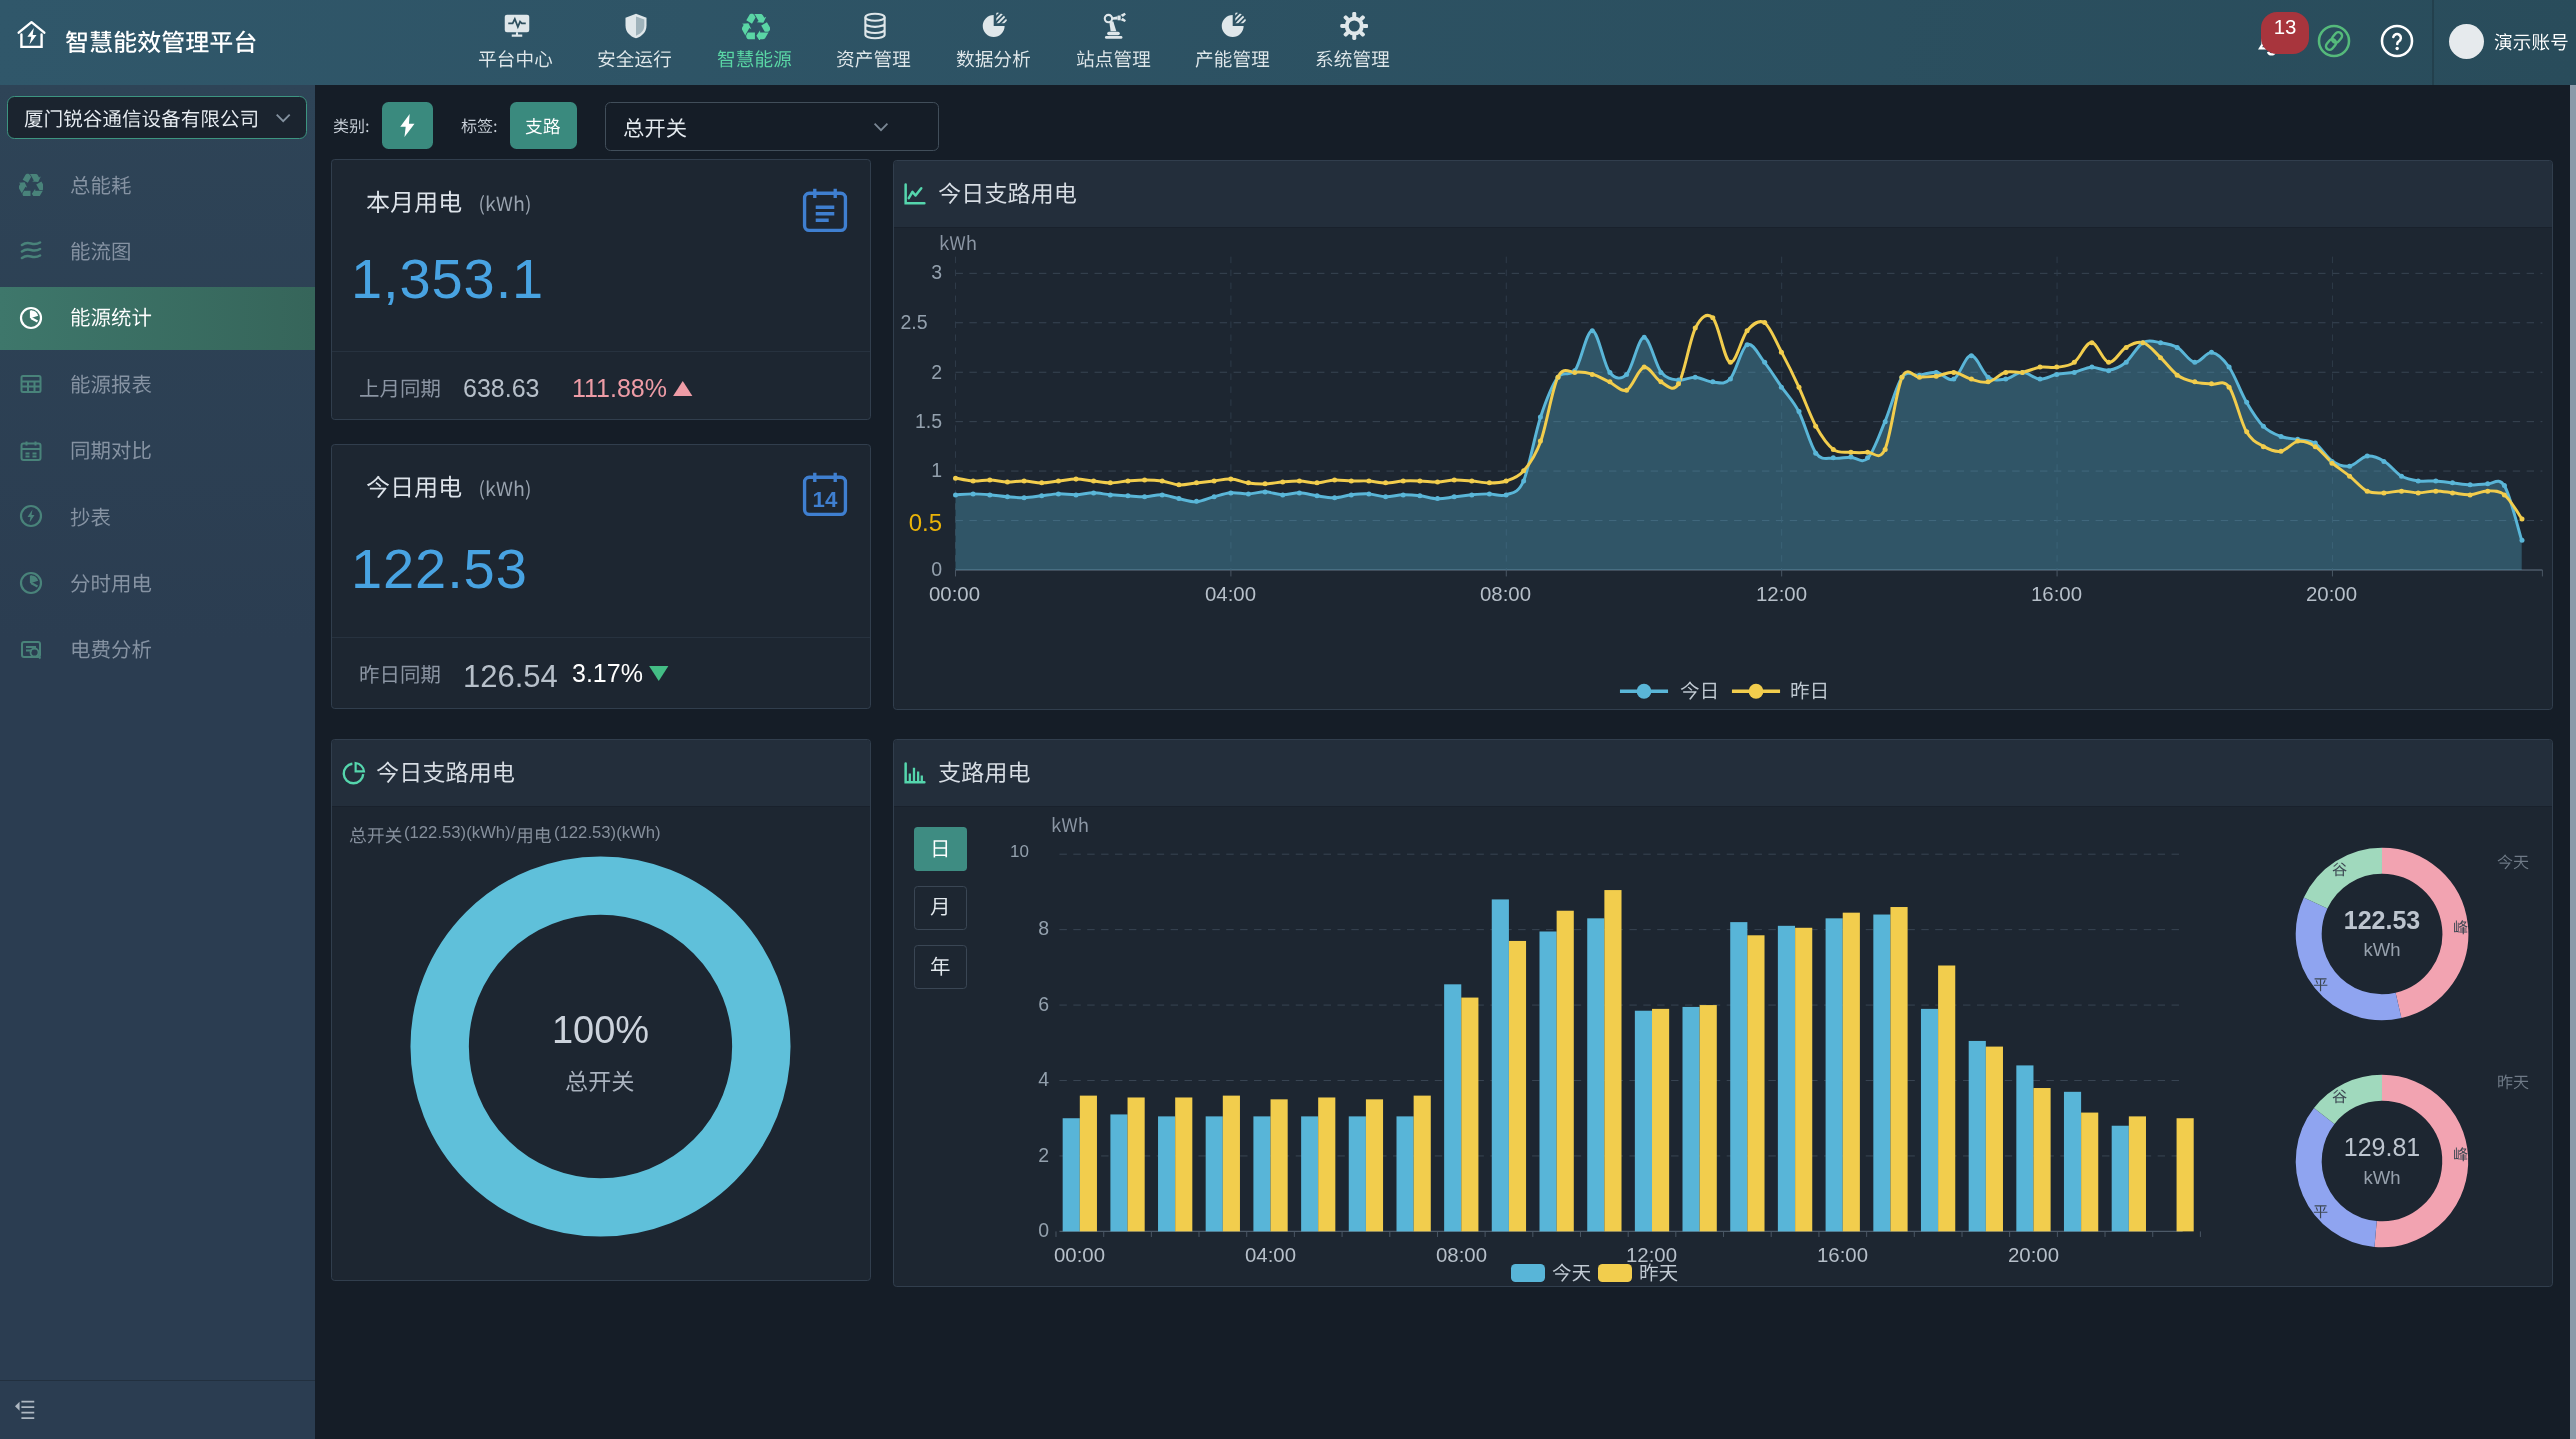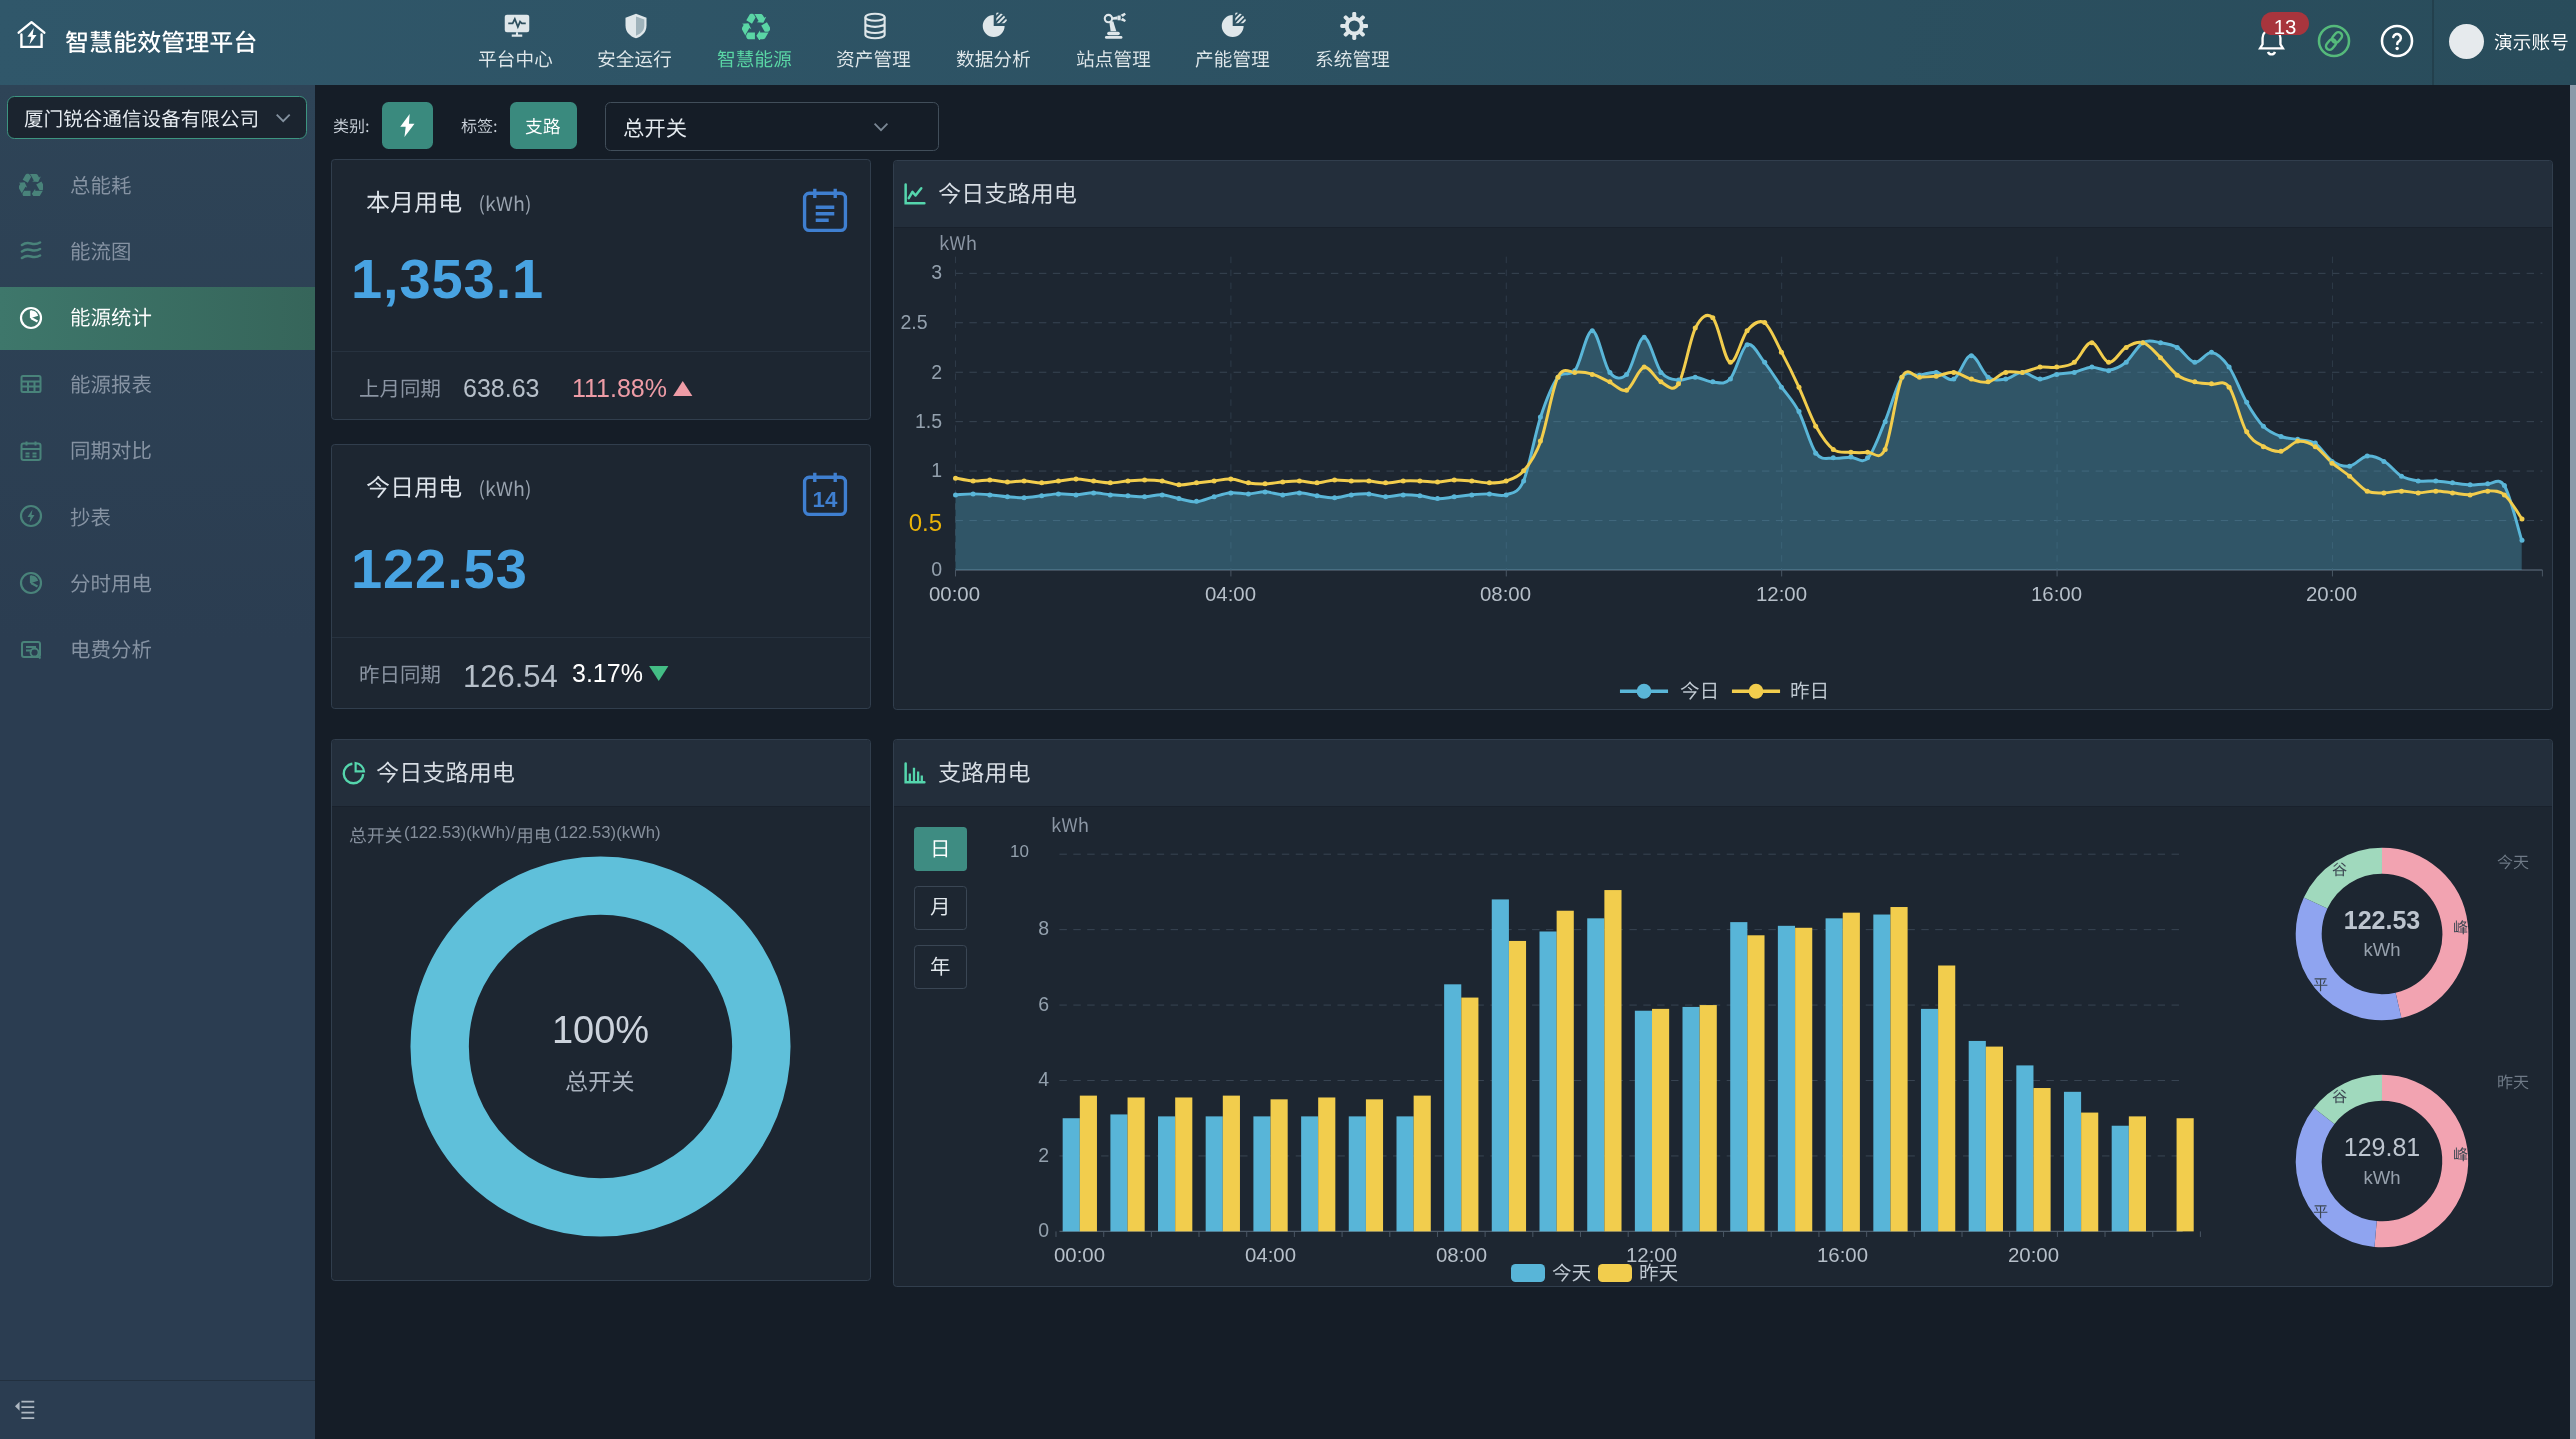--- a/index.html
+++ b/index.html
@@ -1,19 +1,19 @@
 <!DOCTYPE html>
 <html style="font-size:15px"><head><meta charset="utf-8"><style>
 *{margin:0;padding:0;box-sizing:border-box}
 html,body{width:2576px;height:1439px;overflow:hidden;background:#151d27;font-family:"Liberation Sans",sans-serif}
 .abs{position:absolute}
 svg.t{position:absolute;overflow:visible;width:0.9px;height:0.9px}
 .card{position:absolute;background:#1d2631;border:0.9px solid #313e4d;border-radius:3.7px}
 .chead{position:absolute;left:0;top:0;right:0;height:67px;background:#232e3b;border-bottom:0.9px solid #19212c;border-radius:3.7px 3.7px 0 0}
-.num{position:absolute;color:#48a3e2;font-weight:700;letter-spacing:0.9px}
+.num{position:absolute;color:#48a3e2;font-weight:400;letter-spacing:0.9px}
 </style></head><body>
 <div class="abs" style="left:0;top:0;width:2576px;height:85px;background:linear-gradient(100deg,#30576a,#294c5b)"></div>
 <svg class="abs" style="left:14px;top:17.6px" width="35" height="33" viewBox="0 0 38 36">
 <path d="M5 16 L19 4.5 L33 16" fill="none" stroke="#fff" stroke-width="2.6" stroke-linecap="round" stroke-linejoin="round"></path>
 <path d="M8 18 V31.5 H30 V18" fill="none" stroke="#fff" stroke-width="2.6" stroke-linecap="round"></path>
 <path d="M21.5 11 L14.5 20.5 H18.8 L16.8 29 L24.5 18.5 H20.3 Z" fill="#fff"></path>
   </svg>
 <svg class="t" style="left:65px;top:51px" viewBox="0 0 1 1" width="0.9" height="0.9">
     <path transform="scale(0.027000,-0.027000)" d="M629 682L812 682L812 488L629 488ZM541 766L541 403L906 403L906 766ZM280 109L723 109L723 28L280 28ZM280 180L280 258L723 258L723 180ZM187 334L187 -84L280 -84L280 -48L723 -48L723 -82L820 -82L820 334ZM247 690L247 638L246 607L119 607C140 630 160 659 178 690ZM154 849C133 774 94 699 42 650C62 640 97 620 114 607L46 607L46 532L229 532C205 476 153 417 36 371C57 356 84 327 96 307C195 352 254 406 289 461C338 428 403 380 433 356L499 418C471 437 359 503 319 523L322 532L502 532L502 607L336 607L337 636L337 690L477 690L477 765L215 765C224 786 232 809 239 831ZM1275 158L1275 38C1275 -47 1307 -70 1431 -70C1456 -70 1610 -70 1637 -70C1731 -70 1759 -43 1770 69C1745 74 1707 87 1687 101C1682 20 1674 9 1629 9C1593 9 1464 9 1438 9C1379 9 1369 12 1369 39L1369 158ZM1771 138C1811 77 1852 -5 1868 -57L1960 -29C1943 24 1899 103 1858 162ZM1147 152C1129 97 1097 29 1061 -14L1143 -60C1179 -13 1208 61 1228 118ZM1175 366L1175 308L1755 308L1755 257L1135 257L1135 195L1481 195L1430 151C1477 123 1531 79 1556 47L1617 101C1591 130 1540 168 1496 195L1848 195L1848 477L1141 477L1141 414L1755 414L1755 366ZM1063 597L1063 538L1231 538L1231 491L1318 491L1318 538L1468 538L1468 597L1318 597L1318 639L1444 639L1444 697L1318 697L1318 737L1456 737L1456 797L1318 797L1318 844L1231 844L1231 797L1076 797L1076 737L1231 737L1231 697L1099 697L1099 639L1231 639L1231 597ZM1663 844L1663 797L1512 797L1512 737L1663 737L1663 697L1533 697L1533 639L1663 639L1663 596L1502 596L1502 537L1663 537L1663 491L1751 491L1751 537L1931 537L1931 596L1751 596L1751 639L1896 639L1896 697L1751 697L1751 737L1912 737L1912 797L1751 797L1751 844ZM2369 407L2369 335L2184 335L2184 407ZM2096 486L2096 -83L2184 -83L2184 114L2369 114L2369 19C2369 7 2365 3 2353 3C2339 2 2298 2 2255 4C2268 -20 2282 -57 2287 -82C2348 -82 2393 -80 2423 -66C2454 -52 2462 -27 2462 18L2462 486ZM2184 263L2369 263L2369 187L2184 187ZM2853 774C2800 745 2720 711 2642 683L2642 842L2549 842L2549 523C2549 429 2575 401 2681 401C2702 401 2815 401 2838 401C2923 401 2949 435 2960 560C2934 566 2895 580 2877 595C2872 501 2865 485 2829 485C2804 485 2711 485 2692 485C2649 485 2642 490 2642 524L2642 607C2735 634 2837 668 2915 705ZM2863 327C2810 292 2726 255 2643 225L2643 375L2550 375L2550 47C2550 -48 2577 -76 2683 -76C2705 -76 2820 -76 2843 -76C2932 -76 2958 -39 2969 99C2943 105 2905 119 2885 134C2881 26 2874 7 2835 7C2809 7 2714 7 2695 7C2652 7 2643 13 2643 47L2643 147C2741 176 2848 213 2926 257ZM2085 546C2108 555 2145 561 2405 581C2414 562 2421 545 2426 529L2510 565C2491 626 2437 716 2387 784L2308 753C2329 722 2351 687 2370 652L2182 640C2224 692 2267 756 2299 819L2199 847C2169 771 2117 695 2101 675C2084 653 2069 639 2053 635C2064 610 2080 565 2085 546ZM3161 601C3129 522 3079 438 3027 381C3047 368 3079 338 3093 323C3145 386 3205 487 3242 576ZM3198 817C3222 782 3248 736 3260 702L3053 702L3053 617L3518 617L3518 702L3288 702L3349 727C3336 760 3306 810 3277 846ZM3132 354C3169 317 3208 274 3246 230C3192 137 3121 61 3032 7C3052 -8 3085 -44 3097 -62C3180 -6 3249 68 3305 158C3345 106 3379 57 3400 17L3476 76C3449 124 3404 184 3352 244C3379 299 3401 360 3419 425L3329 441C3318 397 3304 355 3288 315C3259 347 3229 377 3201 404ZM3639 845C3616 689 3575 540 3511 432C3490 483 3441 554 3397 607L3327 569C3373 511 3422 433 3440 381L3501 416L3481 387C3499 369 3530 331 3542 313C3560 337 3576 363 3591 392C3614 314 3642 242 3676 177C3617 93 3539 29 3435 -18C3455 -35 3489 -71 3501 -88C3593 -41 3667 19 3725 94C3774 20 3834 -41 3906 -84C3921 -61 3950 -26 3972 -8C3895 33 3831 97 3779 176C3840 283 3879 416 3904 577L3956 577L3956 665L3692 665C3706 719 3717 774 3727 831ZM3667 577L3812 577C3795 457 3768 354 3727 267C3691 341 3664 424 3645 511ZM4204 438L4204 -85L4300 -85L4300 -54L4758 -54L4758 -84L4852 -84L4852 168L4300 168L4300 227L4799 227L4799 438ZM4758 17L4300 17L4300 97L4758 97ZM4432 625C4442 606 4453 584 4461 564L4089 564L4089 394L4180 394L4180 492L4826 492L4826 394L4923 394L4923 564L4557 564C4547 589 4532 619 4516 642ZM4300 368L4706 368L4706 297L4300 297ZM4164 850C4138 764 4093 678 4037 623C4060 613 4100 592 4118 580C4147 612 4175 654 4200 700L4255 700C4279 663 4301 619 4311 590L4391 618C4383 640 4366 671 4348 700L4489 700L4489 767L4232 767C4241 788 4249 810 4256 832ZM4590 849C4572 777 4537 705 4491 659C4513 648 4552 628 4569 615C4590 639 4609 667 4627 699L4684 699C4714 662 4745 616 4757 587L4834 622C4824 643 4805 672 4783 699L4945 699L4945 767L4659 767C4668 788 4676 810 4682 832ZM5492 534L5624 534L5624 424L5492 424ZM5705 534L5834 534L5834 424L5705 424ZM5492 719L5624 719L5624 610L5492 610ZM5705 719L5834 719L5834 610L5705 610ZM5323 34L5323 -52L5970 -52L5970 34L5712 34L5712 154L5937 154L5937 240L5712 240L5712 343L5924 343L5924 800L5406 800L5406 343L5616 343L5616 240L5397 240L5397 154L5616 154L5616 34ZM5030 111L5053 14C5144 44 5262 84 5371 121L5355 211L5250 177L5250 405L5347 405L5347 492L5250 492L5250 693L5362 693L5362 781L5041 781L5041 693L5160 693L5160 492L5051 492L5051 405L5160 405L5160 149C5112 134 5067 121 5030 111ZM6168 619C6204 548 6239 455 6252 397L6343 427C6330 485 6291 575 6254 644ZM6744 648C6721 579 6679 482 6644 422L6727 396C6763 453 6808 542 6845 621ZM6049 355L6049 260L6450 260L6450 -83L6548 -83L6548 260L6953 260L6953 355L6548 355L6548 685L6895 685L6895 779L6102 779L6102 685L6450 685L6450 355ZM7171 347L7171 -83L7268 -83L7268 -30L7728 -30L7728 -82L7829 -82L7829 347ZM7268 61L7268 256L7728 256L7728 61ZM7127 423C7172 440 7236 442 7794 471C7817 441 7837 413 7851 388L7932 447C7879 531 7761 654 7666 740L7592 691C7635 650 7682 602 7725 553L7256 534C7340 613 7424 710 7497 812L7402 853C7328 731 7214 606 7178 574C7145 541 7120 521 7096 515C7107 490 7123 443 7127 423Z" fill="#ffffff"></path>
   </svg>
@@ -94,21 +94,21 @@
     <rect x="14" y="0" width="4.6" height="6.5" rx="1.6" fill="#dfe7ea" transform="rotate(315 16.3 16)"></rect>
     <circle cx="16.3" cy="16" r="8.6" fill="none" stroke="#dfe7ea" stroke-width="4.6"></circle>
   </svg>
 <svg class="t" style="left:1315px;top:66px" viewBox="0 0 1 1" width="0.9" height="0.9">
     <path transform="scale(0.021000,-0.021000)" d="M286 224C233 152 150 78 70 30C90 19 121 -6 136 -20C212 34 301 116 361 197ZM636 190C719 126 822 34 872 -22L936 23C882 80 779 168 695 229ZM664 444C690 420 718 392 745 363L305 334C455 408 608 500 756 612L698 660C648 619 593 580 540 543L295 531C367 582 440 646 507 716C637 729 760 747 855 770L803 833C641 792 350 765 107 753C115 736 124 706 126 688C214 692 308 698 401 706C336 638 262 578 236 561C206 539 182 524 162 521C170 502 181 469 183 454C204 462 235 466 438 478C353 425 280 385 245 369C183 338 138 319 106 315C115 295 126 260 129 245C157 256 196 261 471 282L471 20C471 9 468 5 451 4C435 3 380 3 320 6C332 -15 345 -47 349 -69C422 -69 472 -68 505 -56C539 -44 547 -23 547 19L547 288L796 306C825 273 849 242 866 216L926 252C885 313 799 405 722 474ZM1698 352L1698 36C1698 -38 1715 -60 1785 -60C1799 -60 1859 -60 1873 -60C1935 -60 1953 -22 1958 114C1939 119 1909 131 1894 145C1891 24 1887 6 1865 6C1853 6 1806 6 1797 6C1775 6 1772 9 1772 36L1772 352ZM1510 350C1504 152 1481 45 1317 -16C1334 -30 1355 -58 1364 -77C1545 -3 1576 126 1584 350ZM1042 53L1059 -21C1149 8 1267 45 1379 82L1367 147C1246 111 1123 74 1042 53ZM1595 824C1614 783 1639 729 1649 695L1407 695L1407 627L1587 627C1542 565 1473 473 1450 451C1431 433 1406 426 1387 421C1395 405 1409 367 1412 348C1440 360 1482 365 1845 399C1861 372 1876 346 1886 326L1949 361C1919 419 1854 513 1800 583L1741 553C1763 524 1786 491 1807 458L1532 435C1577 490 1634 568 1676 627L1948 627L1948 695L1660 695L1724 715C1712 747 1687 802 1664 842ZM1060 423C1075 430 1098 435 1218 452C1175 389 1136 340 1118 321C1086 284 1063 259 1041 255C1050 235 1062 198 1066 182C1087 195 1121 206 1369 260C1367 276 1366 305 1368 326L1179 289C1255 377 1330 484 1393 592L1326 632C1307 595 1286 557 1263 522L1140 509C1202 595 1264 704 1310 809L1234 844C1190 723 1116 594 1092 561C1070 527 1051 504 1033 500C1043 479 1055 439 1060 423ZM2211 438L2211 -81L2287 -81L2287 -47L2771 -47L2771 -79L2845 -79L2845 168L2287 168L2287 237L2792 237L2792 438ZM2771 12L2287 12L2287 109L2771 109ZM2440 623C2451 603 2462 580 2471 559L2101 559L2101 394L2174 394L2174 500L2839 500L2839 394L2915 394L2915 559L2548 559C2539 584 2522 614 2507 637ZM2287 380L2719 380L2719 294L2287 294ZM2167 844C2142 757 2098 672 2043 616C2062 607 2093 590 2108 580C2137 613 2164 656 2189 703L2258 703C2280 666 2302 621 2311 592L2375 614C2367 638 2350 672 2331 703L2484 703L2484 758L2214 758C2224 782 2233 806 2240 830ZM2590 842C2572 769 2537 699 2492 651C2510 642 2541 626 2554 616C2575 640 2595 669 2612 702L2683 702C2713 665 2742 618 2755 589L2816 616C2805 640 2784 672 2761 702L2940 702L2940 758L2638 758C2648 781 2656 805 2663 829ZM3476 540L3629 540L3629 411L3476 411ZM3694 540L3847 540L3847 411L3694 411ZM3476 728L3629 728L3629 601L3476 601ZM3694 728L3847 728L3847 601L3694 601ZM3318 22L3318 -47L3967 -47L3967 22L3700 22L3700 160L3933 160L3933 228L3700 228L3700 346L3919 346L3919 794L3407 794L3407 346L3623 346L3623 228L3395 228L3395 160L3623 160L3623 22ZM3035 100L3054 24C3142 53 3257 92 3365 128L3352 201L3242 164L3242 413L3343 413L3343 483L3242 483L3242 702L3358 702L3358 772L3046 772L3046 702L3170 702L3170 483L3056 483L3056 413L3170 413L3170 141C3119 125 3073 111 3035 100Z" fill="#dfe7ea"></path>
   </svg>
 <svg class="abs" style="left:2255px;top:25px" width="33" height="33" viewBox="0 0 24 24">
 <path d="M12 3 a6.5 6.5 0 0 0 -6.5 6.5 v4.5 l-1.8 3 h16.6 l-1.8-3 v-4.5 A6.5 6.5 0 0 0 12 3z" fill="none" stroke="#fff" stroke-width="1.7"></path>
 <path d="M9.5 19.5 a2.6 2.6 0 0 0 5 0" fill="none" stroke="#fff" stroke-width="1.7"></path>
   </svg>
-<div class="abs" style="left:2261px;top:12px;width:48px;height:23px;background:#a8353d;border-radius:16px;color:#fff;font-size:20.4px;text-align:center;line-height:31px">13</div>
+<div class="abs" style="left:2261px;top:12px;width:48px;height:42px;background:#a8353d;border-radius:16px;color:#fff;font-size:20.4px;text-align:center;line-height:31px">13</div>
 <svg class="abs" style="left:2317px;top:24px" width="34" height="34" viewBox="0 0 24 24">
 <circle cx="12" cy="12" r="10.6" fill="none" stroke="#55ba7b" stroke-width="1.8"></circle>
 <g transform="rotate(40 12 12)" fill="none" stroke="#55ba7b" stroke-width="1.7">
 <rect x="9.4" y="4.6" width="5.2" height="8.2" rx="2.6"></rect>
 <rect x="9.4" y="11.2" width="5.2" height="8.2" rx="2.6"></rect>
     </g>
   </svg>
 <svg class="abs" style="left:2380px;top:24px" width="34" height="34" viewBox="0 0 24 24">
 <circle cx="12" cy="12" r="10.6" fill="none" stroke="#fff" stroke-width="1.8"></circle>
 <path d="M9.4 9.2 a2.7 2.7 0 1 1 3.9 3 c-.8.5-1.1 1-1.1 1.9" fill="none" stroke="#fff" stroke-width="1.8" stroke-linecap="round"></path>

